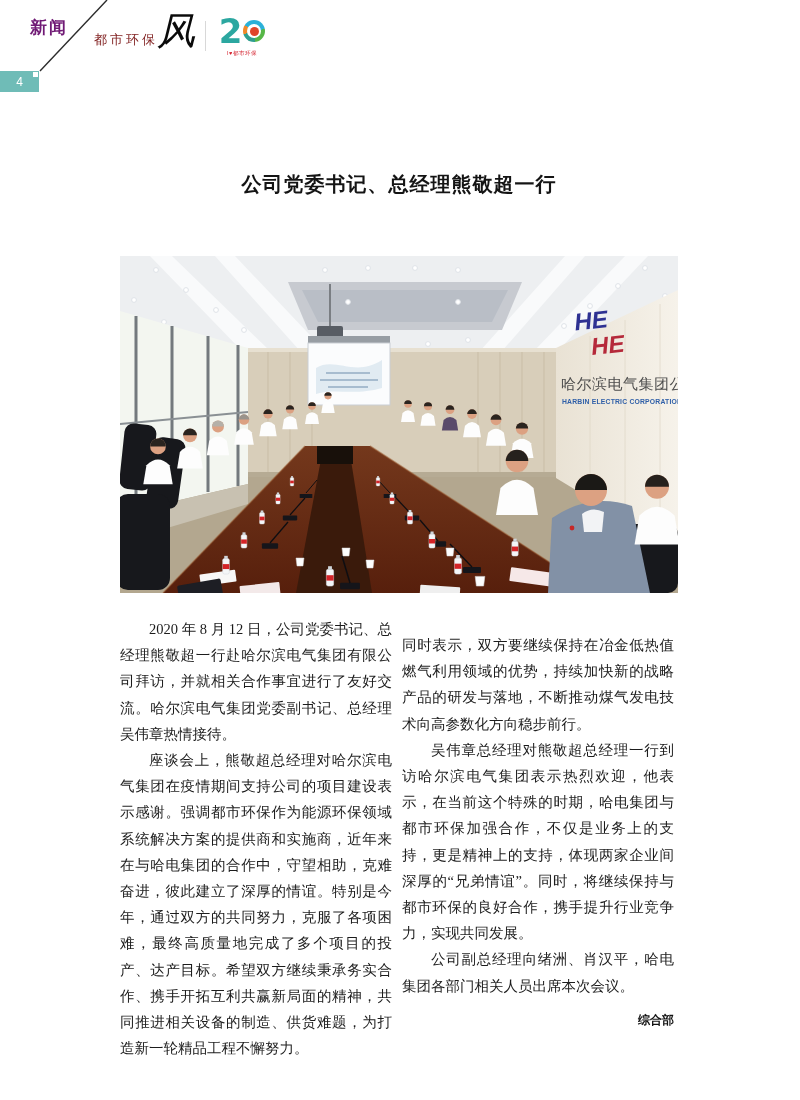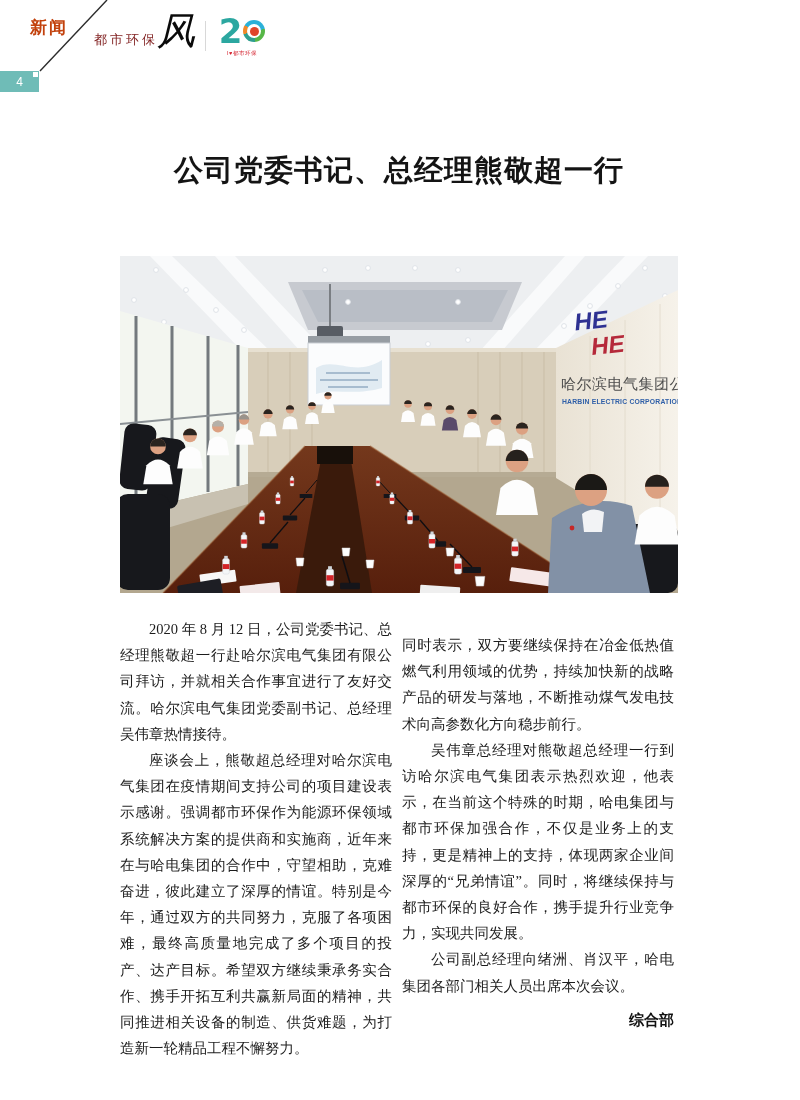--- a/index.html
+++ b/index.html
@@ -1,21 +1,21 @@
 <!DOCTYPE html>
 <html><head>
 <meta charset="utf-8">
 <style>
   html,body { margin:0; padding:0; background:#ffffff; }
   .page { position:relative; width:800px; height:1100px; background:#ffffff; overflow:hidden;
           font-family:"Liberation Sans", sans-serif; }
 
   
   .section-label { position:absolute; left:30px; top:16px; font-size:17px; font-weight:bold;
-                   color:#c2410c; letter-spacing:2px; }
+                   color:#701a75; letter-spacing:2px; }
   .header-line { position:absolute; left:0; top:0; width:130px; height:96px; }
   .pagenum-box { position:absolute; left:0; top:71px; width:39px; height:21px; background:#6fbcb7;
                  color:#fff; font-size:12px; display:flex; align-items:center; justify-content:center; }
   .pagenum-box .corner { position:absolute; right:1px; top:1px; width:5px; height:5px; background:#fff; }
   .brand-text { position:absolute; left:94px; top:31px; font-size:13px; color:#7f1d1d; letter-spacing:3px; }
   .brand-glyph { position:absolute; left:157px; top:6px; font-size:38px; color:#0a0a0a;
                  font-family:"DejaVu Serif", serif; font-style:italic; }
   .header-divider { position:absolute; left:205px; top:21px; width:1px; height:30px; background:#d8d8d8; }
   .anniv { position:absolute; left:213px; top:13px; width:58px; text-align:center; }
   .anniv-row { display:flex; align-items:center; justify-content:center; height:36px; }
@@ -24,33 +24,33 @@
   .anniv-ring { width:22px; height:22px; border-radius:50%; margin-left:1px; position:relative;
                 background:#46a86e;
                 background:conic-gradient(#2bb0d8 0 22%, #57b747 22% 48%, #2f9e8f 48% 70%, #f0892a 70% 84%, #2bb0d8 84% 100%); }
   .anniv-ring::before { content:""; position:absolute; left:4px; top:4px; right:4px; bottom:4px;
                         background:#fff; border-radius:50%; }
   .anniv-ring::after { content:""; position:absolute; left:6.5px; top:6.5px; right:6.5px; bottom:6.5px;
                        background:#e0452a; border-radius:50%; }
   .anniv-tagline { margin-top:1px; font-size:5.5px; color:#d4212d; letter-spacing:0.5px; }
 
   
-  .title { position:absolute; left:120px; top:147px; width:558px; text-align:center;
-           font-size:29px; font-weight:bold; color:#141414; line-height:46px; letter-spacing:1px; }
+  .title { position:absolute; left:120px; top:161px; width:558px; text-align:center;
+           font-size:20px; font-weight:bold; color:#141414; line-height:46px; letter-spacing:1px; }
   .photo { position:absolute; left:120px; top:256px; width:558px; height:337px; overflow:hidden;
            background:#ddd; }
   .photo svg { display:block; }
 
   .cols { position:absolute; left:120px; top:616px; width:558px; display:flex; gap:10px; }
   .col { width:272px; font-family:"Liberation Serif","DejaVu Serif",serif; font-size:14.5px;
          line-height:26.2px; color:#1c1c1c; text-align:justify; }
   .col p { margin:0; text-indent:2em; }
   .col p.cont { text-indent:0;margin-top:16px; }
   .byline { margin-top:8px; text-align:right; font-family:"Liberation Sans",sans-serif;
-            font-weight:bold; font-size:15px; color:#111; }
+            font-weight:bold; font-size:12px; color:#111; }
 </style>
 </head>
 <body>
 
 <div class="page">
 
   <div class="section-label">新闻</div>
 
   <svg class="header-line" viewBox="0 0 130 96">
     <line x1="107" y1="0" x2="40" y2="71" stroke="#2c2c2c" stroke-width="1.4"></line>

